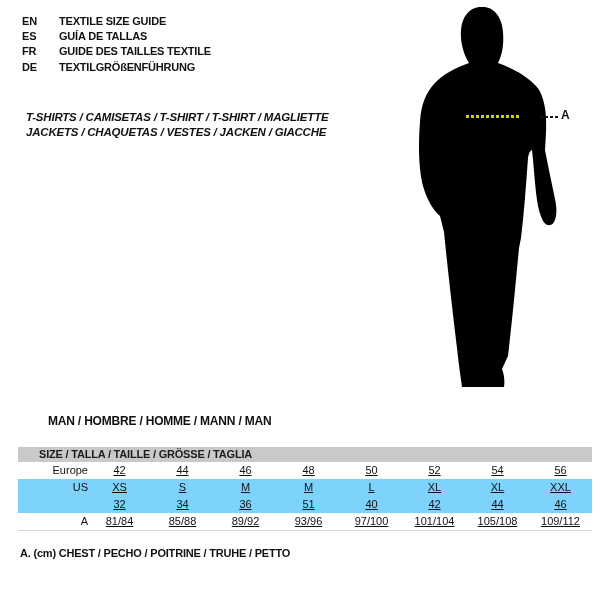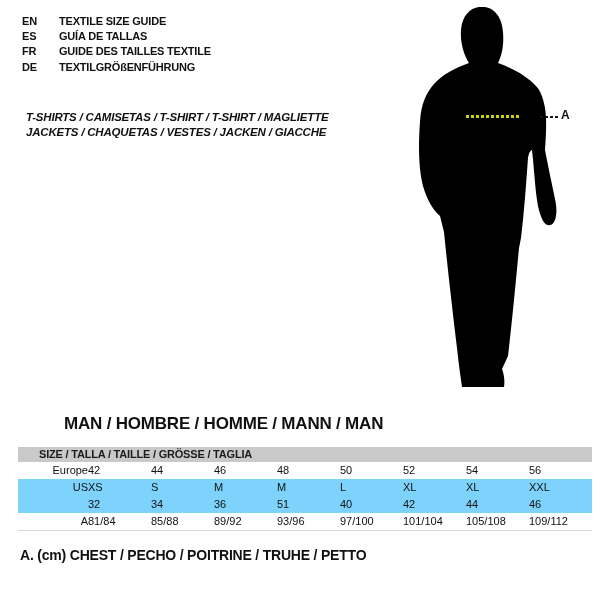--- a/index.html
+++ b/index.html
@@ -21,34 +21,34 @@
   .chest-line{
     position:absolute;left:466px;top:115px;width:55px;height:3px;
     background:repeating-linear-gradient(90deg,#ccd500 0 3px,transparent 3px 5px);
   }
   .leader-line{
     position:absolute;left:540px;top:116px;width:18px;height:2px;
     background:repeating-linear-gradient(90deg,#141414 0 3px,transparent 3px 5px);
   }
   .measure-label{position:absolute;left:561px;top:108px;font-size:12px;font-weight:bold;}
   
-  .section-title{position:absolute;left:36px;top:414px;font-size:17px;font-weight:bold;letter-spacing:-0.2px;white-space:nowrap;padding-left:28px;}
+  .section-title{position:absolute;left:20px;top:414px;font-size:12px;font-weight:bold;letter-spacing:-0.2px;white-space:nowrap;padding-left:28px;}
   
   .size-table{position:absolute;left:18px;top:447px;width:574px;font-size:11px;}
   .t-header{
     background:#c9c9c9;height:15px;line-height:15px;padding-left:21px;
     font-weight:bold;color:#1c1c1c;letter-spacing:-0.2px;white-space:nowrap;
   }
   .t-row{display:grid;grid-template-columns:70px repeat(8,1fr);height:17px;line-height:17px;}
   .t-row .row-label{padding-left:5px;text-align:right;}
-  .t-row .cell{}
+  .t-row .cell{text-align:center;text-decoration:underline;}
   .row-band{background:#7dd3fc;}
   .t-bottom{border-bottom:1px solid #d6d6d6;}
   
-  .footnote{position:absolute;left:20px;top:547px;font-size:14px;font-weight:bold;letter-spacing:-0.2px;white-space:nowrap;}
+  .footnote{position:absolute;left:20px;top:547px;font-size:11px;font-weight:bold;letter-spacing:-0.2px;white-space:nowrap;}
 </style>
 </head>
 <body>
 
 <div id="screen">
 
   <div class="lang-list">
     <div class="lang-row">
       <span class="lang-code">EN</span>
       <span class="lang-label">TEXTILE SIZE GUIDE</span>

